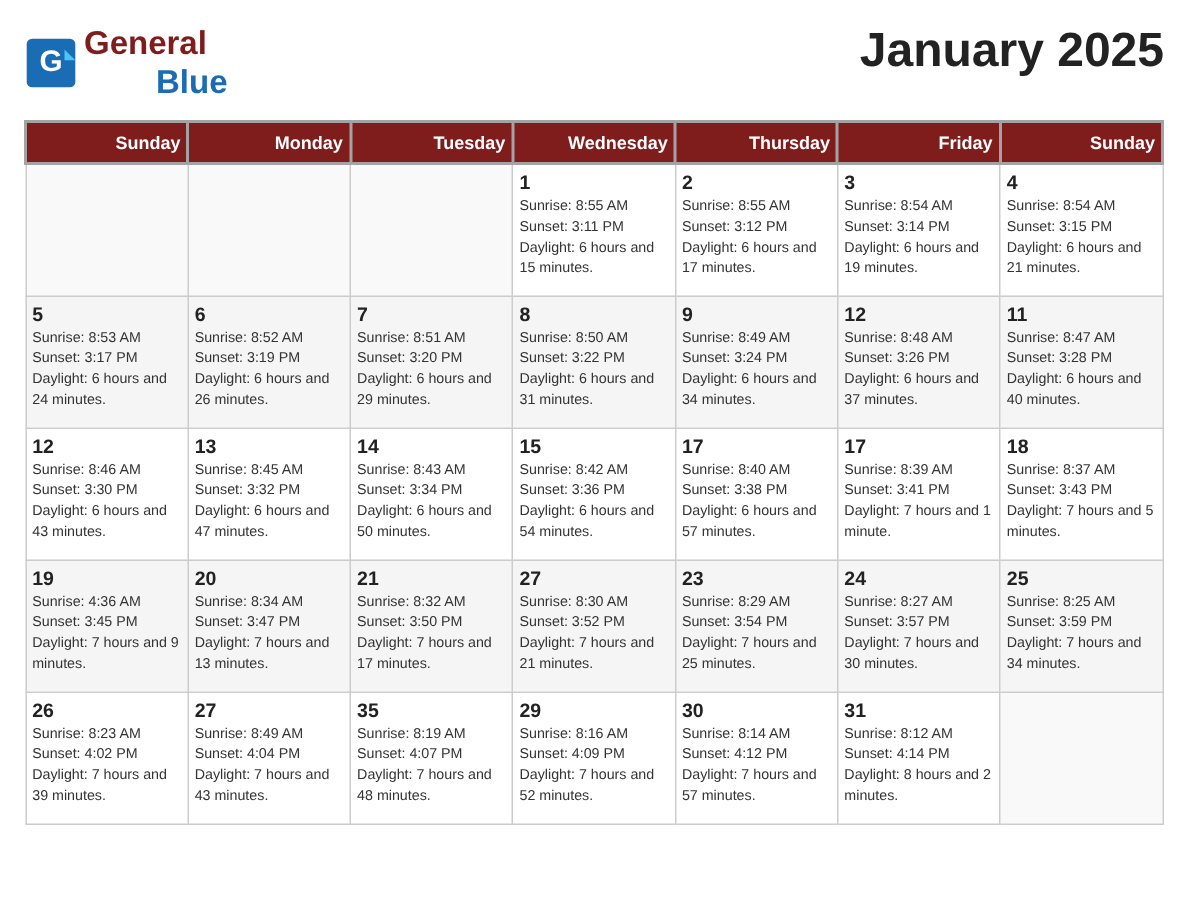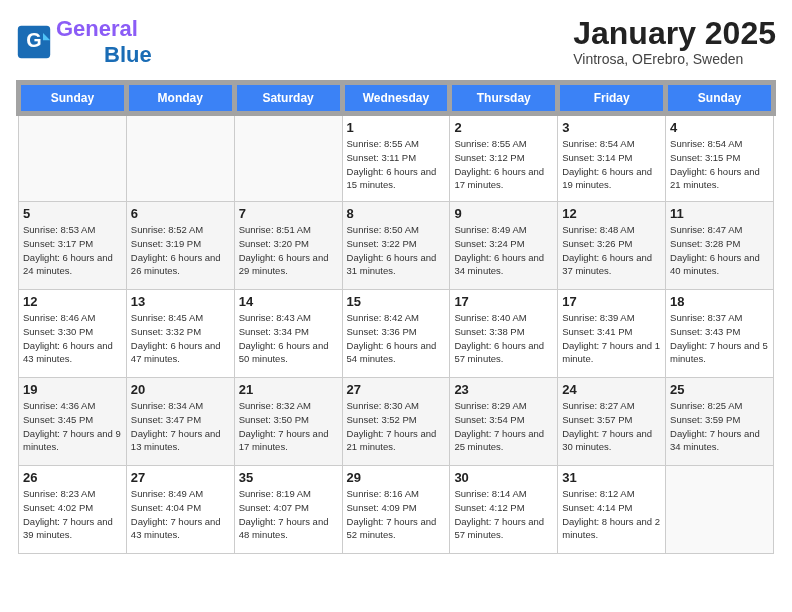--- a/index.html
+++ b/index.html
@@ -15,51 +15,51 @@
       justify-content: space-between;
       align-items: flex-start;
       margin-bottom: 12px;
     }
     .logo {
       display: flex;
       align-items: center;
       font-size: 22px;
       font-weight: bold;
     }
-    .logo-general { color: #8b5cf6; text-align: right; }
+    .logo-general { color: #7f1d1d; text-align: right; }
     .logo-blue { color: #1a6cb5; margin-left: 48px; }
     .logo-icon {
       width: 36px;
       height: 36px;
       margin-right: 4px;
     }
-    .title-block { }
+    .title-block { text-align: right; }
     .month-title {
       font-size: 32px;
       font-weight: bold;
       color: #222;
       line-height: 1.1;
     }
     .subtitle {
       font-size: 14px;
       color: #444;
     }
     table {
       width: 100%;
       border-collapse: collapse;
       table-layout: fixed;
     }
     thead th {
-      background-color: #3b82f6;
+      background-color: #7f1d1d;
       color: #fff;
       font-size: 12px;
       font-weight: bold;
       padding: 6px 4px;
-      text-align: center;
-      border: 5px solid #a3a3a3;
+      text-align: right;
+      border: 2px solid #a3a3a3;
     }
     td {
       border: 1px solid #ccc;
       vertical-align: top;
       padding: 4px 4px 4px 4px;
       font-size: 10px;
       color: #333;
       height: 88px;
       background: #fff;
     }
@@ -91,30 +91,29 @@
 
       <polygon points="30,10 38,18 30,18" fill="#4fc3f7"></polygon>
     </svg>
     <div>
       <span class="logo-general">General</span><br>
       <span class="logo-blue">Blue</span>
     </div>
   </div>
   <div class="title-block">
     <div class="month-title">January 2025</div>
-    <div class="subtitle">Vintrosa, OErebro, Sweden</div>
   </div>
 </div>
 
 <table>
   <thead>
     <tr id="header-row">
         <th>Sunday</th>
         <th>Monday</th>
-        <th>Saturday</th>
+        <th>Tuesday</th>
         <th>Wednesday</th>
         <th>Thursday</th>
         <th>Friday</th>
         <th>Sunday</th>
       </tr>
   </thead>
   <tbody id="calendar-body">
       <tr>
         <td class="empty"></td>
         <td class="empty"></td>

